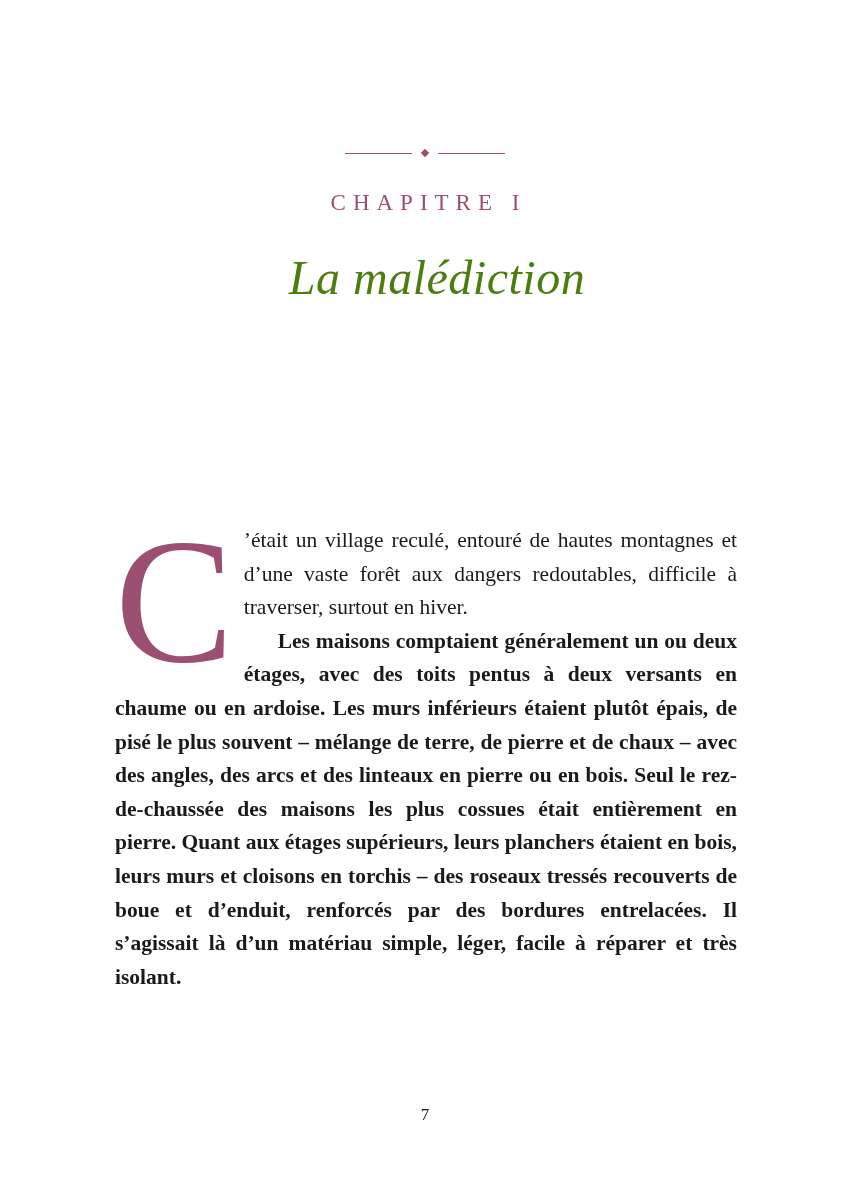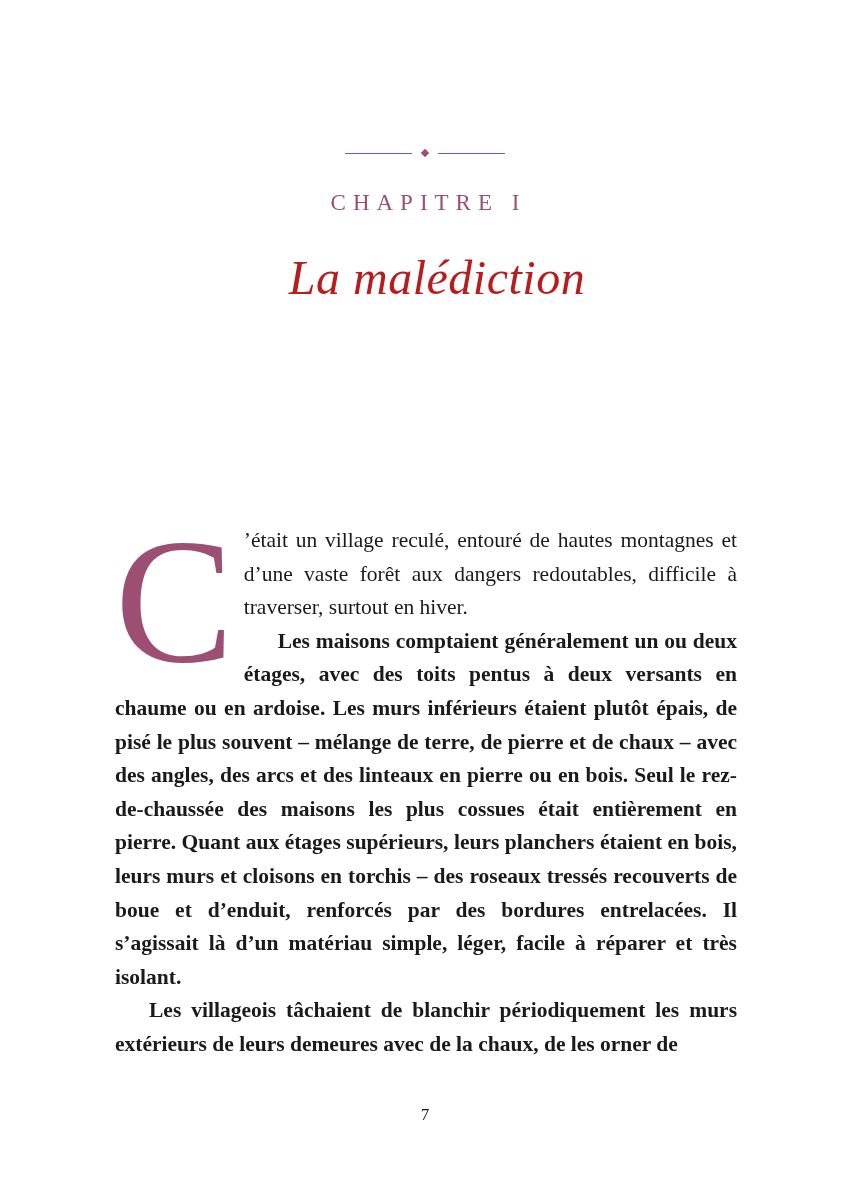--- a/index.html
+++ b/index.html
@@ -51,21 +51,21 @@
     font-size: 23px;
     letter-spacing: 7px;
     color: #9c4f72;
     text-indent: 7px;
     margin-bottom: 34px;
   }
   .chapter-title {
     font-family: "Liberation Serif", serif;
     font-style: italic;
     font-size: 48px;
-    color: #b91c1c;
+    color: #4d7c0f;
     letter-spacing: 0.5px;
     margin-left: 24px;
   }
 
   
   .body-block {
     position: absolute;
     left: 115px;
     top: 524px;
     width: 622px;
@@ -121,18 +121,17 @@
     <div class="chapter-label">CHAPITRE I</div>
     <div class="chapter-title">La malédiction</div>
   </div>
 
   <div class="body-block">
     <div class="para dropcap-para">
       <span class="dropcap">C</span>
       <span>’était un village reculé, entouré de hautes montagnes et d’une vaste forêt aux dangers redoutables, difficile à traverser, surtout en hiver.</span>
       <span class="para indent" style="display:block;">Les maisons comptaient généralement un ou deux étages, avec des toits pentus à deux versants en chaume ou en ardoise. Les murs inférieurs étaient plutôt épais, de pisé le plus souvent – mélange de terre, de pierre et de chaux – avec des angles, des arcs et des linteaux en pierre ou en bois. Seul le rez-de-chaussée des maisons les plus cossues était entièrement en pierre. Quant aux étages supérieurs, leurs planchers étaient en bois, leurs murs et cloisons en torchis – des roseaux tressés recouverts de boue et d’enduit, renforcés par des bordures entrelacées. Il s’agissait là d’un matériau simple, léger, facile à réparer et très isolant.</span>
     </div>
-    <p class="para indent">Les villageois tâchaient de blanchir périodiquement les murs extérieurs de leurs demeures avec de la chaux, de les orner de</p>
   </div>
 
   <div class="folio">7</div>
 
 </div>
 
 </body></html>

